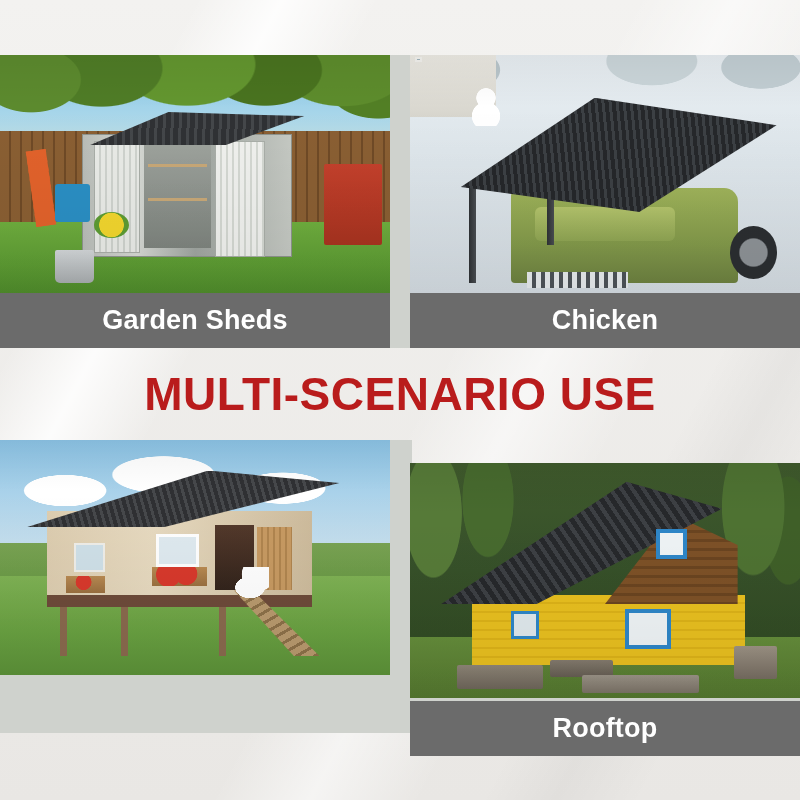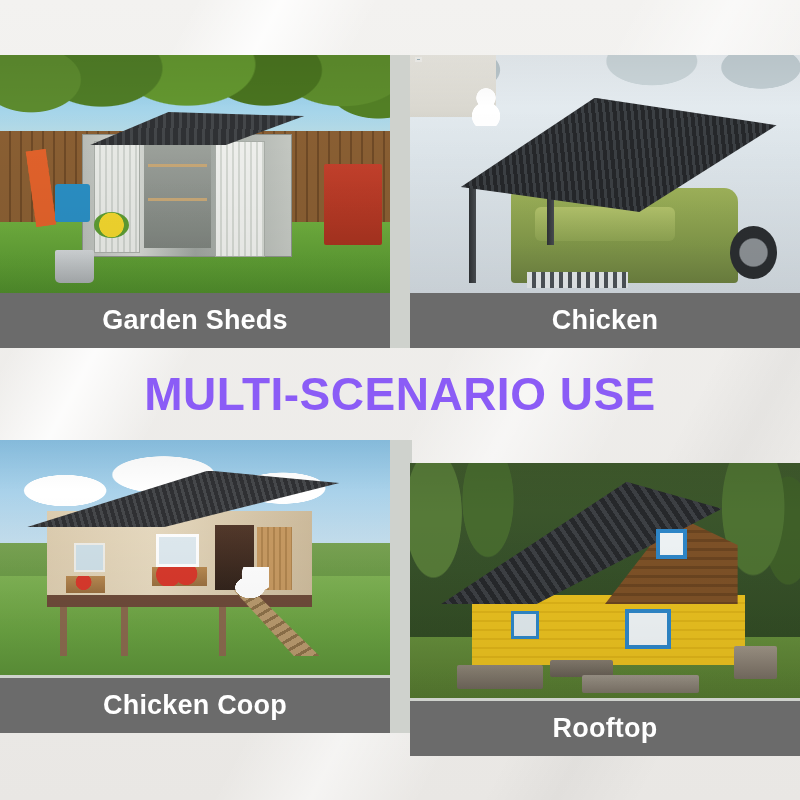--- a/index.html
+++ b/index.html
@@ -62,21 +62,21 @@
 
   
   .headline {
     position:absolute;
     left:0; top:348px;
     width:800px; height:92px;
     display:flex; align-items:center; justify-content:center;
     z-index:5;
   }
   .headline span {
-    color:#8b5cf6;
+    color:#b91c1c;
     font-size:46px;
     font-weight:bold;
     letter-spacing:.5px;
   }
 
   
   .sc { position:absolute; inset:0; }
 
   
   .gs-sky   { position:absolute; left:0; top:0; width:100%; height:46%;
@@ -317,23 +317,20 @@
         <div class="cc-door"></div>
         <div class="cc-shut"></div>
         <div class="cc-win1"></div>
         <div class="cc-win2"></div>
         <div class="cc-box1"></div>
         <div class="cc-box2"></div>
         <div class="cc-ramp"></div>
         <div class="cc-hen"></div>
       </div>
     </div>
-    <div class="caption-bar">
-      <span>Chicken Coop</span>
-    </div>
   </div>
 
   <div class="panel br">
     <div class="photo">
       <div class="sc">
         <div class="rt-forest"></div>
         <div class="rt-trees"></div>
         <div class="rt-lawn"></div>
         <div class="rt-wall"></div>
         <div class="rt-gable"></div>

